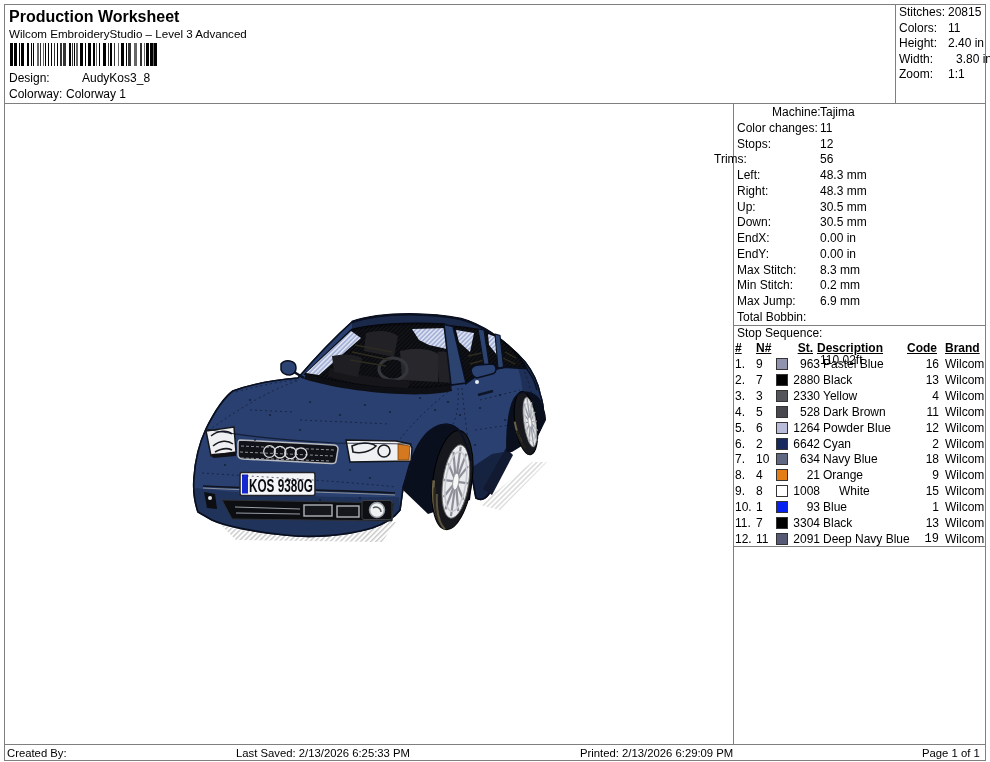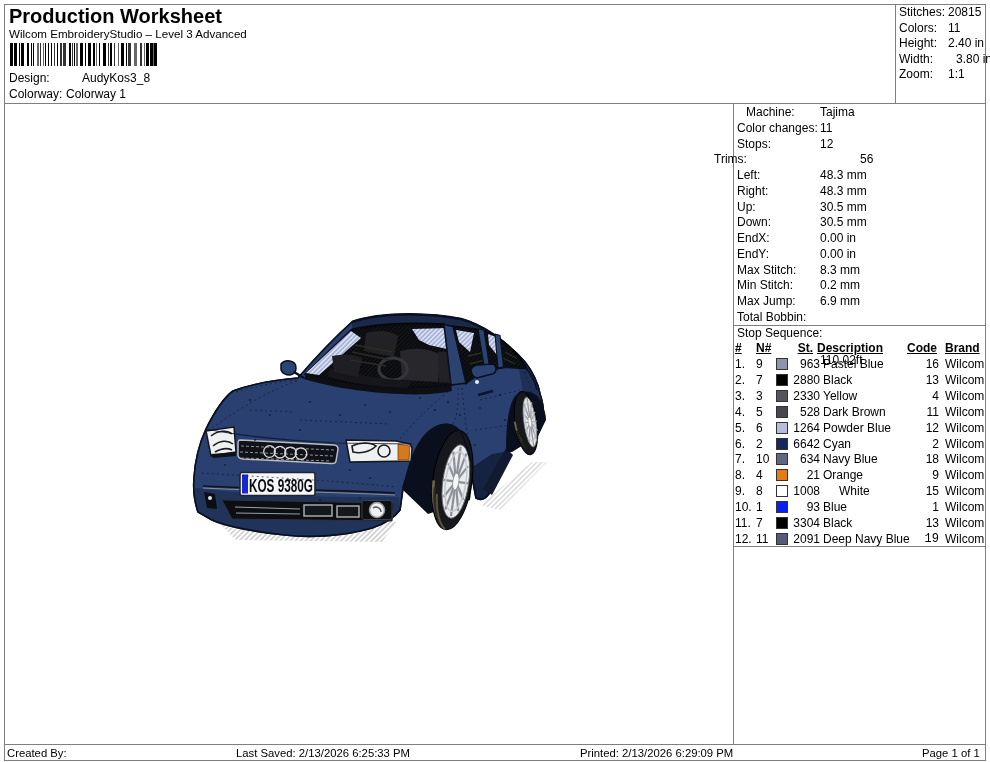--- a/index.html
+++ b/index.html
@@ -12,21 +12,21 @@
 </style>
 </head>
 <body>
 
 <div class="box" style="left:4px;top:4px;width:892px;height:100px;"></div>
 <div class="box" style="left:895px;top:4px;width:91px;height:100px;"></div>
 <div class="box" style="left:4px;top:103px;width:982px;height:642px;"></div>
 <div class="vl" style="left:733px;top:103px;height:642px;"></div>
 <div class="box" style="left:4px;top:744px;width:982px;height:17px;"></div>
 
-<div class="t" style="left:9px;top:6px;font-size:20px;font-weight:bold;line-height:21px;">Production Worksheet</div>
+<div class="t" style="left:9px;top:6px;font-size:16px;font-weight:bold;line-height:21px;">Production Worksheet</div>
 <div class="t" style="left:9px;top:27px;font-size:11.6px;">Wilcom EmbroideryStudio – Level 3 Advanced</div>
 <svg style="position:absolute;left:0;top:0;" width="200" height="70" viewBox="0 0 200 70">
 <rect x="10.0" y="43" width="3" height="23" fill="#000"></rect>
 <rect x="14.0" y="43" width="3" height="23" fill="#000"></rect>
 <rect x="19.0" y="43" width="1" height="23" fill="#000"></rect>
 <rect x="21.0" y="43" width="3" height="23" fill="#000"></rect>
 <rect x="27.0" y="43" width="2" height="23" fill="#000"></rect>
 <rect x="31.0" y="43" width="1" height="23" fill="#000"></rect>
 <rect x="33.0" y="43" width="1" height="23" fill="#000"></rect>
 <rect x="37.0" y="43" width="2" height="23" fill="#666"></rect>
@@ -77,28 +77,28 @@
 <div class="t" style="left:948px;top:5px;">20815</div>
 <div class="t" style="left:899px;top:21px;">Colors:</div>
 <div class="t" style="left:948px;top:21px;">11</div>
 <div class="t" style="left:899px;top:36px;">Height:</div>
 <div class="t" style="left:948px;top:36px;">2.40 in</div>
 <div class="t" style="left:899px;top:52px;">Width:</div>
 <div class="t" style="left:948px;top:52px;margin-left:8px;">3.80 in</div>
 <div class="t" style="left:899px;top:67px;">Zoom:</div>
 <div class="t" style="left:948px;top:67px;">1:1</div>
 
-<div class="t" style="left:746px;top:105px;text-align:right;">Machine:</div>
+<div class="t" style="left:772px;top:105px;text-align:right;">Machine:</div>
 <div class="t" style="left:820px;top:105px;">Tajima</div>
 <div class="t" style="left:737px;top:121px;">Color changes:</div>
 <div class="t" style="left:820px;top:121px;">11</div>
 <div class="t" style="left:737px;top:137px;">Stops:</div>
 <div class="t" style="left:820px;top:137px;">12</div>
 <div class="t" style="left:714px;top:152px;">Trims:</div>
-<div class="t" style="left:860px;top:152px;">56</div>
+<div class="t" style="left:820px;top:152px;">56</div>
 <div class="t" style="left:737px;top:168px;">Left:</div>
 <div class="t" style="left:820px;top:168px;">48.3 mm</div>
 <div class="t" style="left:737px;top:184px;">Right:</div>
 <div class="t" style="left:820px;top:184px;">48.3 mm</div>
 <div class="t" style="left:737px;top:200px;">Up:</div>
 <div class="t" style="left:820px;top:200px;">30.5 mm</div>
 <div class="t" style="left:737px;top:215px;">Down:</div>
 <div class="t" style="left:820px;top:215px;">30.5 mm</div>
 <div class="t" style="left:737px;top:231px;">EndX:</div>
 <div class="t" style="left:820px;top:231px;">0.00 in</div>

